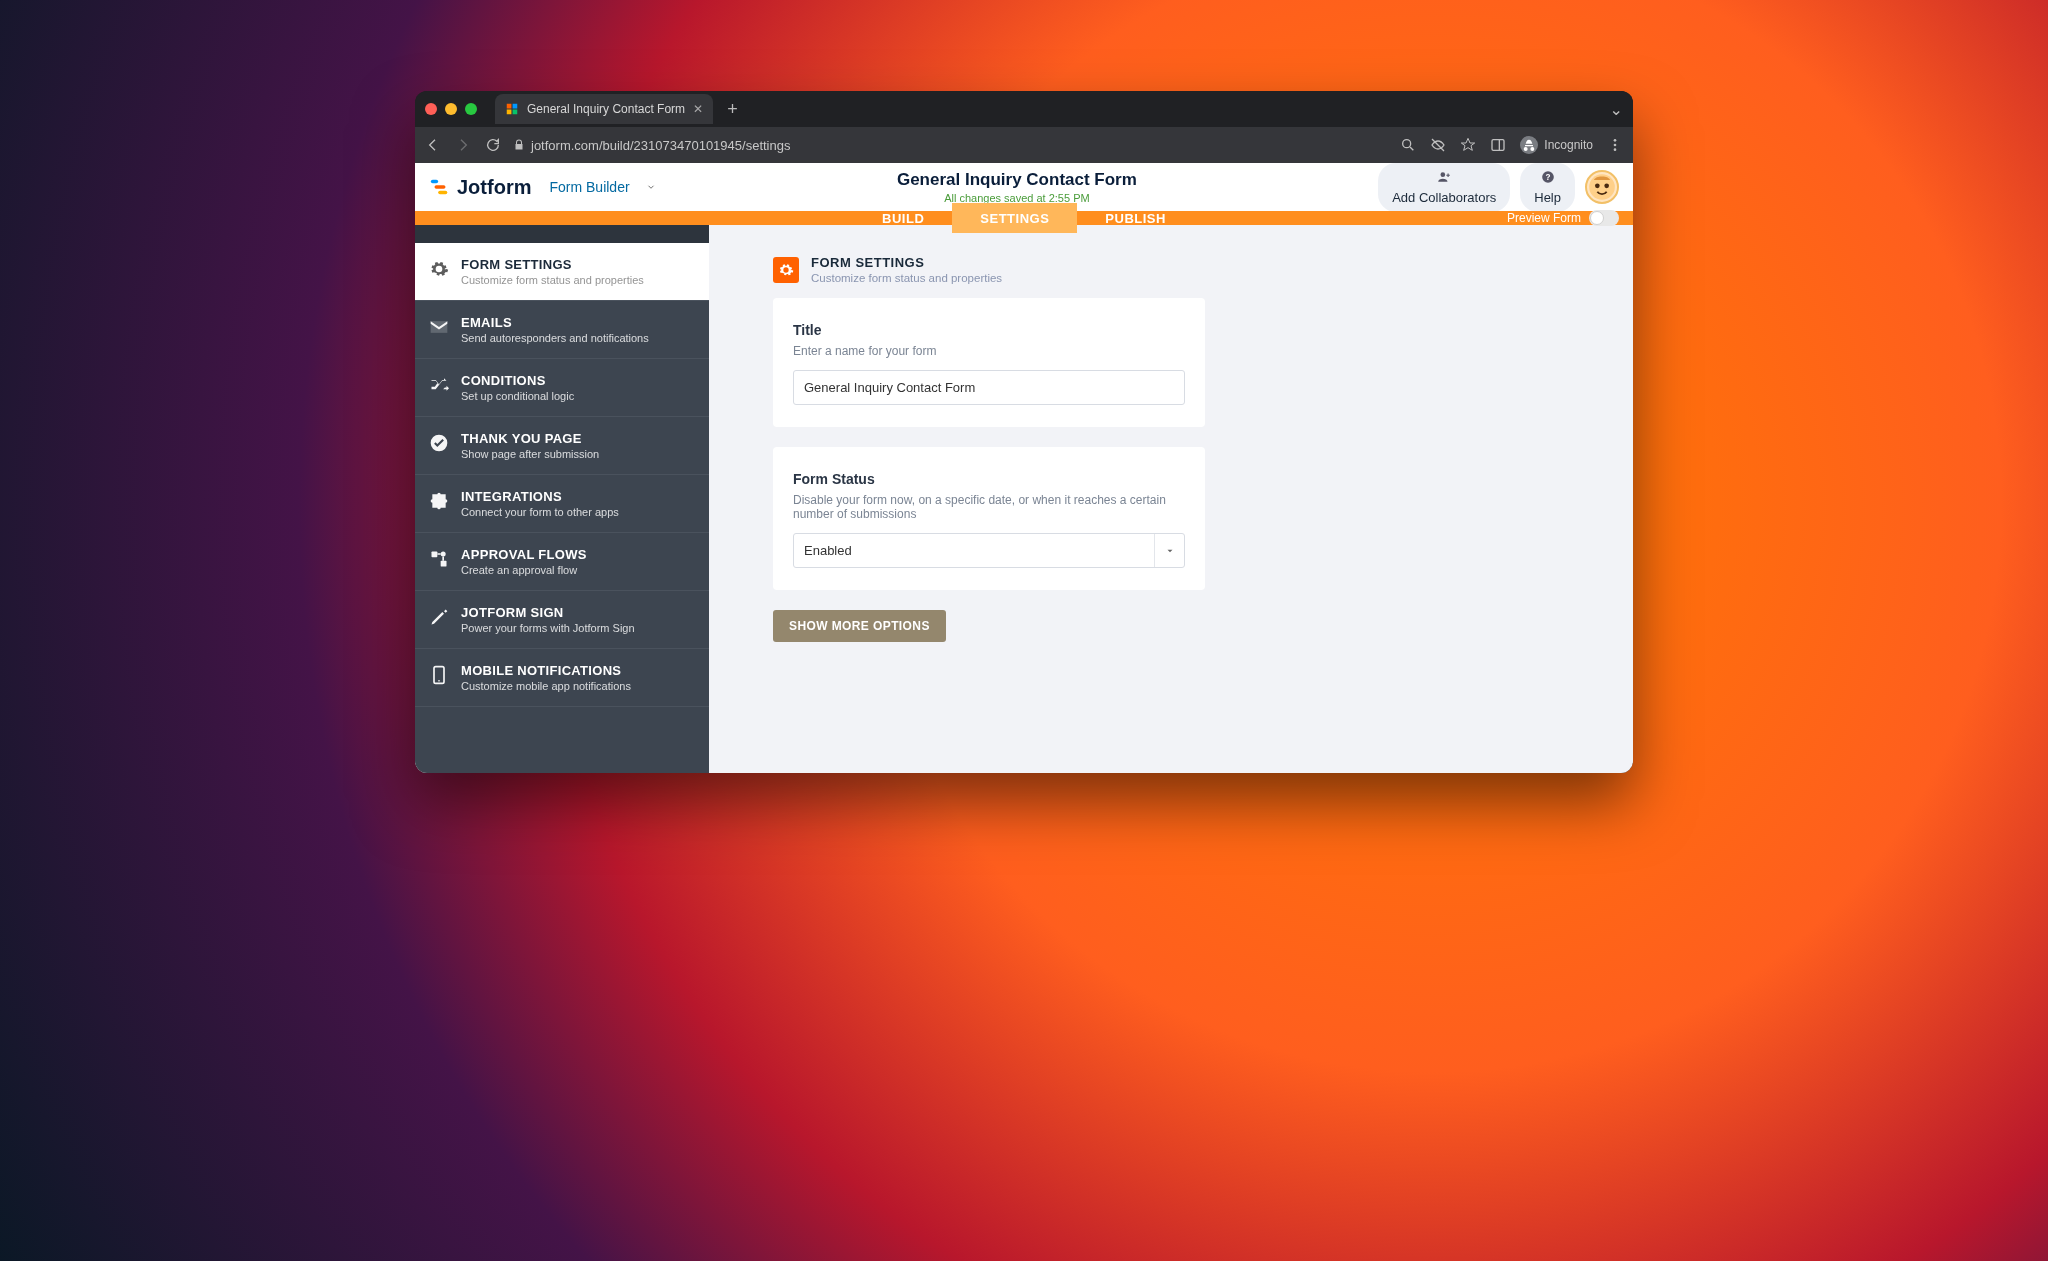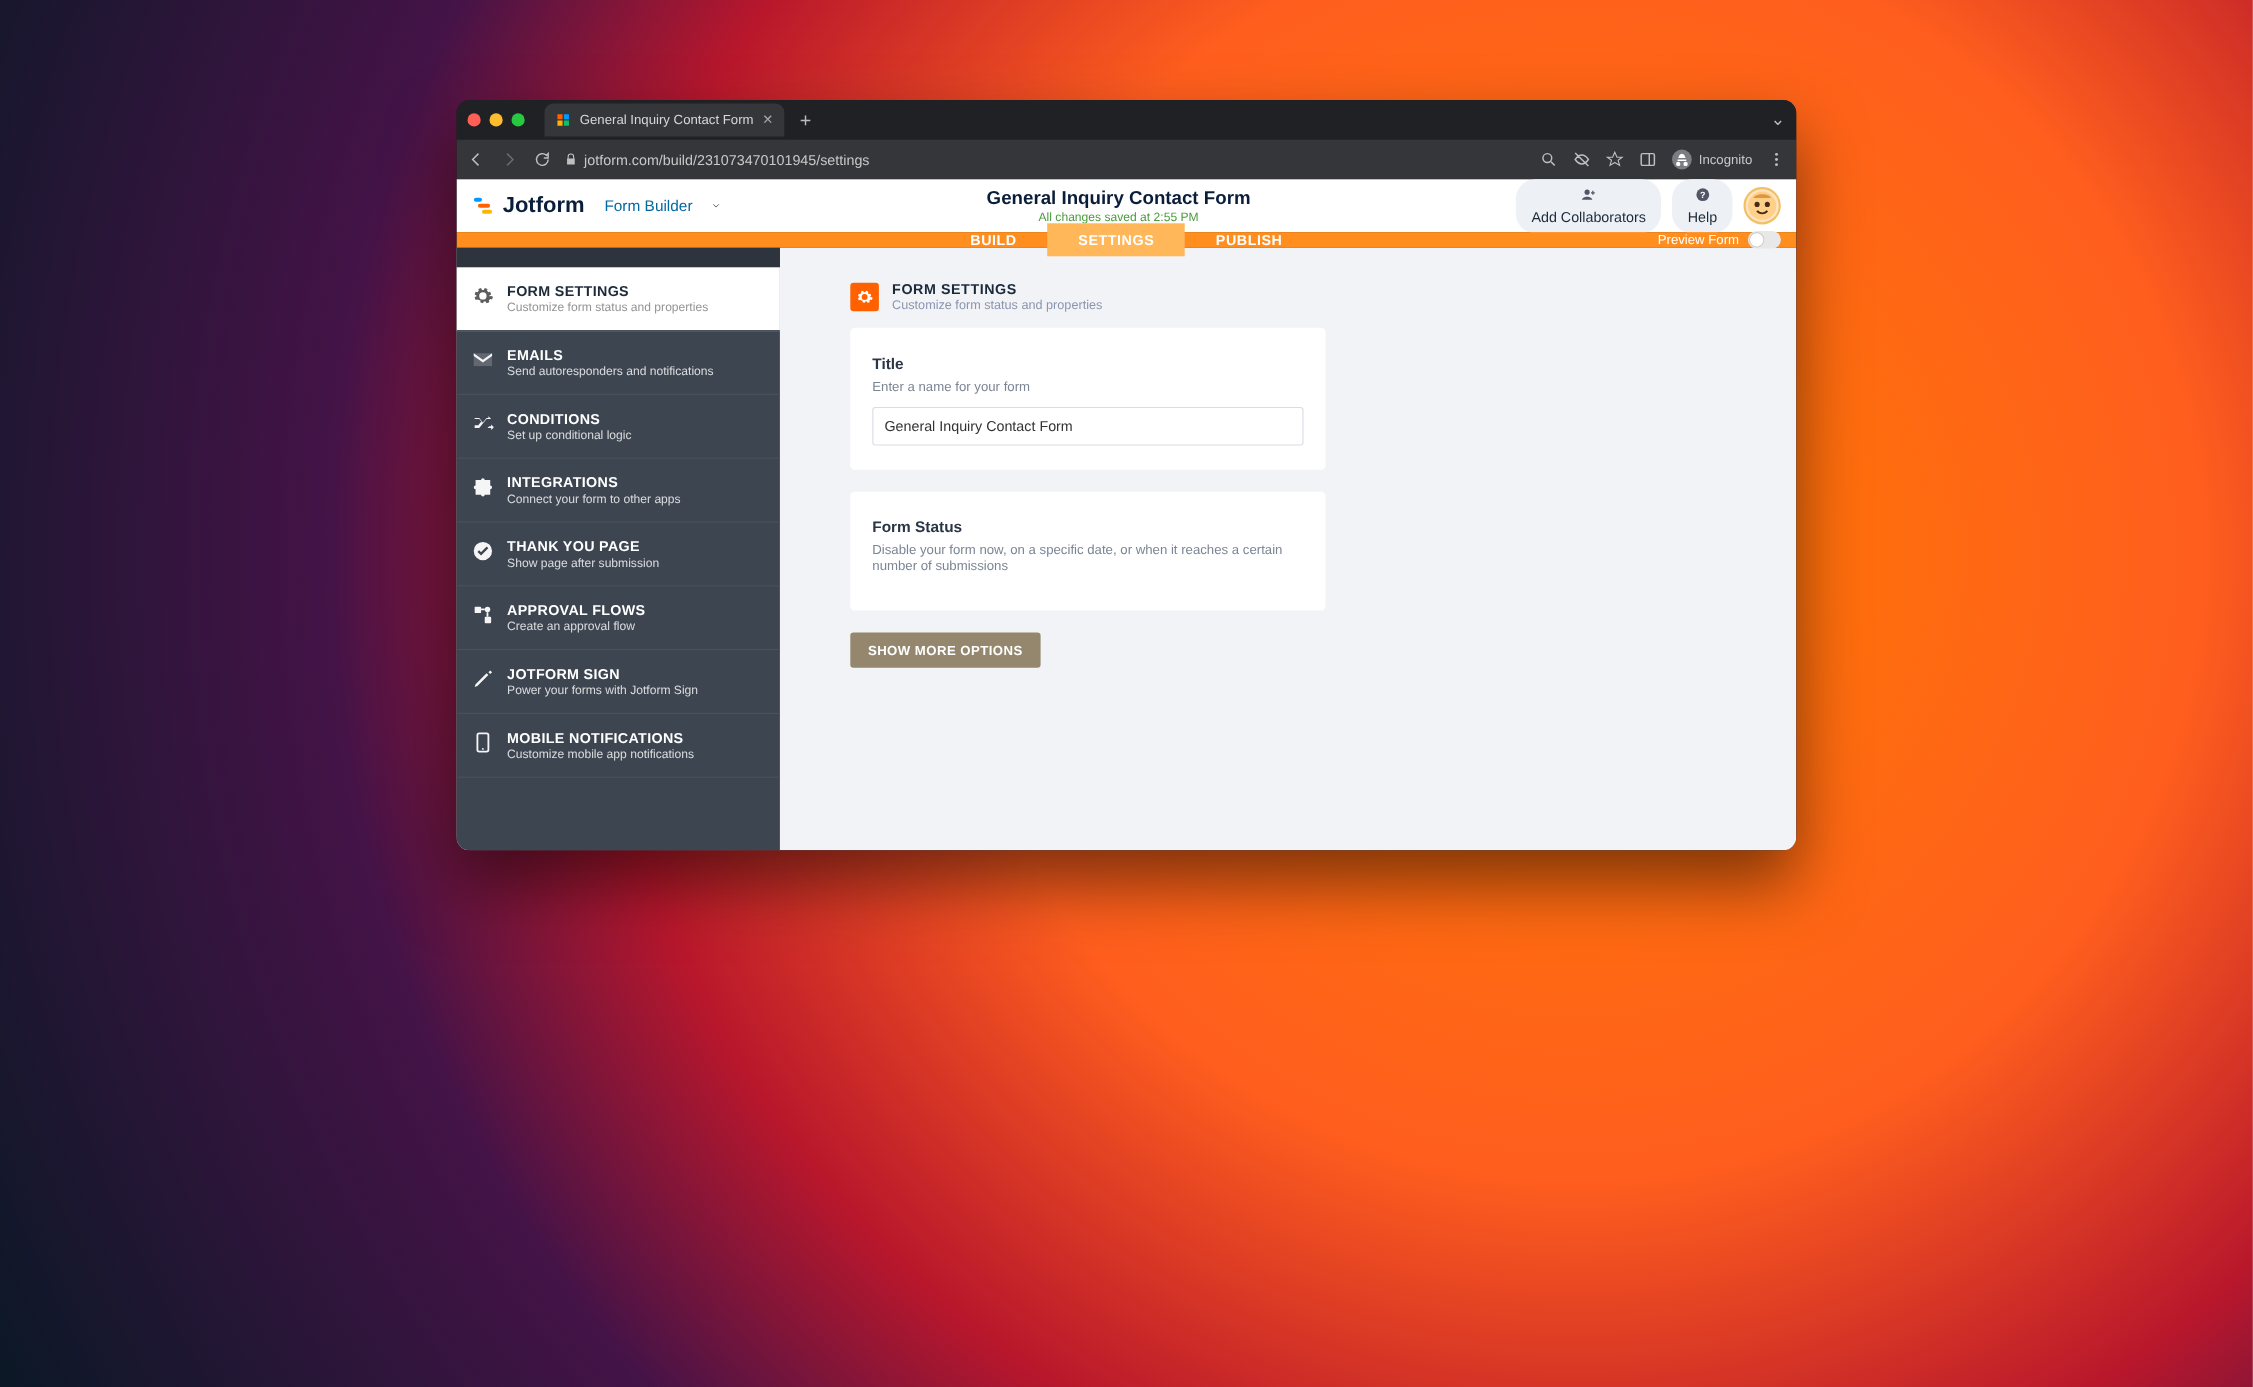--- a/index.html
+++ b/index.html
@@ -253,36 +253,36 @@
             <path fill="#fff" d="M3 7h5l4 5 4-5h5l-3-3v2h-2l-4 5-4-5H3zm0 10h5l4-5-2-2-3 4H3zm13 0h5v2l3-3-3-3v2h-2l-2 2z"></path>
           </svg>
         <div>
             <div class="t">CONDITIONS</div>
             <div class="d">Set up conditional logic</div>
           </div>
       </div>
 
       <div class="side-item">
         <svg class="icn" viewBox="0 0 24 24">
+            <circle cx="12" cy="12" r="10" fill="#fff"></circle>
+            <path d="M7 12l3 3 7-7" stroke="#3d4550" stroke-width="2.5" fill="none"></path>
+          </svg>
+        <div>
+            <div class="t">THANK YOU PAGE</div>
+            <div class="d">Show page after submission</div>
+          </div>
+      </div>
+
+      <div class="side-item">
+        <svg class="icn" viewBox="0 0 24 24">
             <path fill="#fff" d="M4 4h6a2 2 0 1 1 4 0h6v6a2 2 0 1 1 0 4v6h-6a2 2 0 1 1-4 0H4v-6a2 2 0 1 1 0-4V4z"></path>
           </svg>
         <div>
             <div class="t">INTEGRATIONS</div>
             <div class="d">Connect your form to other apps</div>
-          </div>
-      </div>
-
-      <div class="side-item">
-        <svg class="icn" viewBox="0 0 24 24">
-            <circle cx="12" cy="12" r="10" fill="#fff"></circle>
-            <path d="M7 12l3 3 7-7" stroke="#3d4550" stroke-width="2.5" fill="none"></path>
-          </svg>
-        <div>
-            <div class="t">THANK YOU PAGE</div>
-            <div class="d">Show page after submission</div>
           </div>
       </div>
 
       <div class="side-item">
         <svg class="icn" viewBox="0 0 24 24">
             <rect x="3" y="3" width="7" height="7" rx="1" fill="#fff"></rect>
             <rect x="14" y="14" width="7" height="7" rx="1" fill="#fff"></rect>
             <circle cx="17" cy="6" r="3" fill="#fff"></circle>
             <path d="M10 6h4M17 9v5" stroke="#fff" stroke-width="2"></path>
           </svg>
@@ -329,18 +329,26 @@
 
       <div class="card">
         <div class="field-label">Title</div>
         <div class="field-help">Enter a name for your form</div>
         <input class="txtinput" value="General Inquiry Contact Form" style="">
       </div>
 
       <div class="card">
         <div class="field-label">Form Status</div>
         <div class="field-help">Disable your form now, on a specific date, or when it reaches a certain number of submissions</div>
+        <div class="selectwrap">
+          <div class="txtinput">Enabled</div>
+          <div class="caret">
+              <svg viewBox="0 0 24 24">
+                <path d="M6 9l6 6 6-6z"></path>
+              </svg>
+            </div>
+        </div>
       </div>
 
       <button class="morebtn">SHOW MORE OPTIONS</button>
     </div>
   </div>
 </div>
 
 </body></html>

